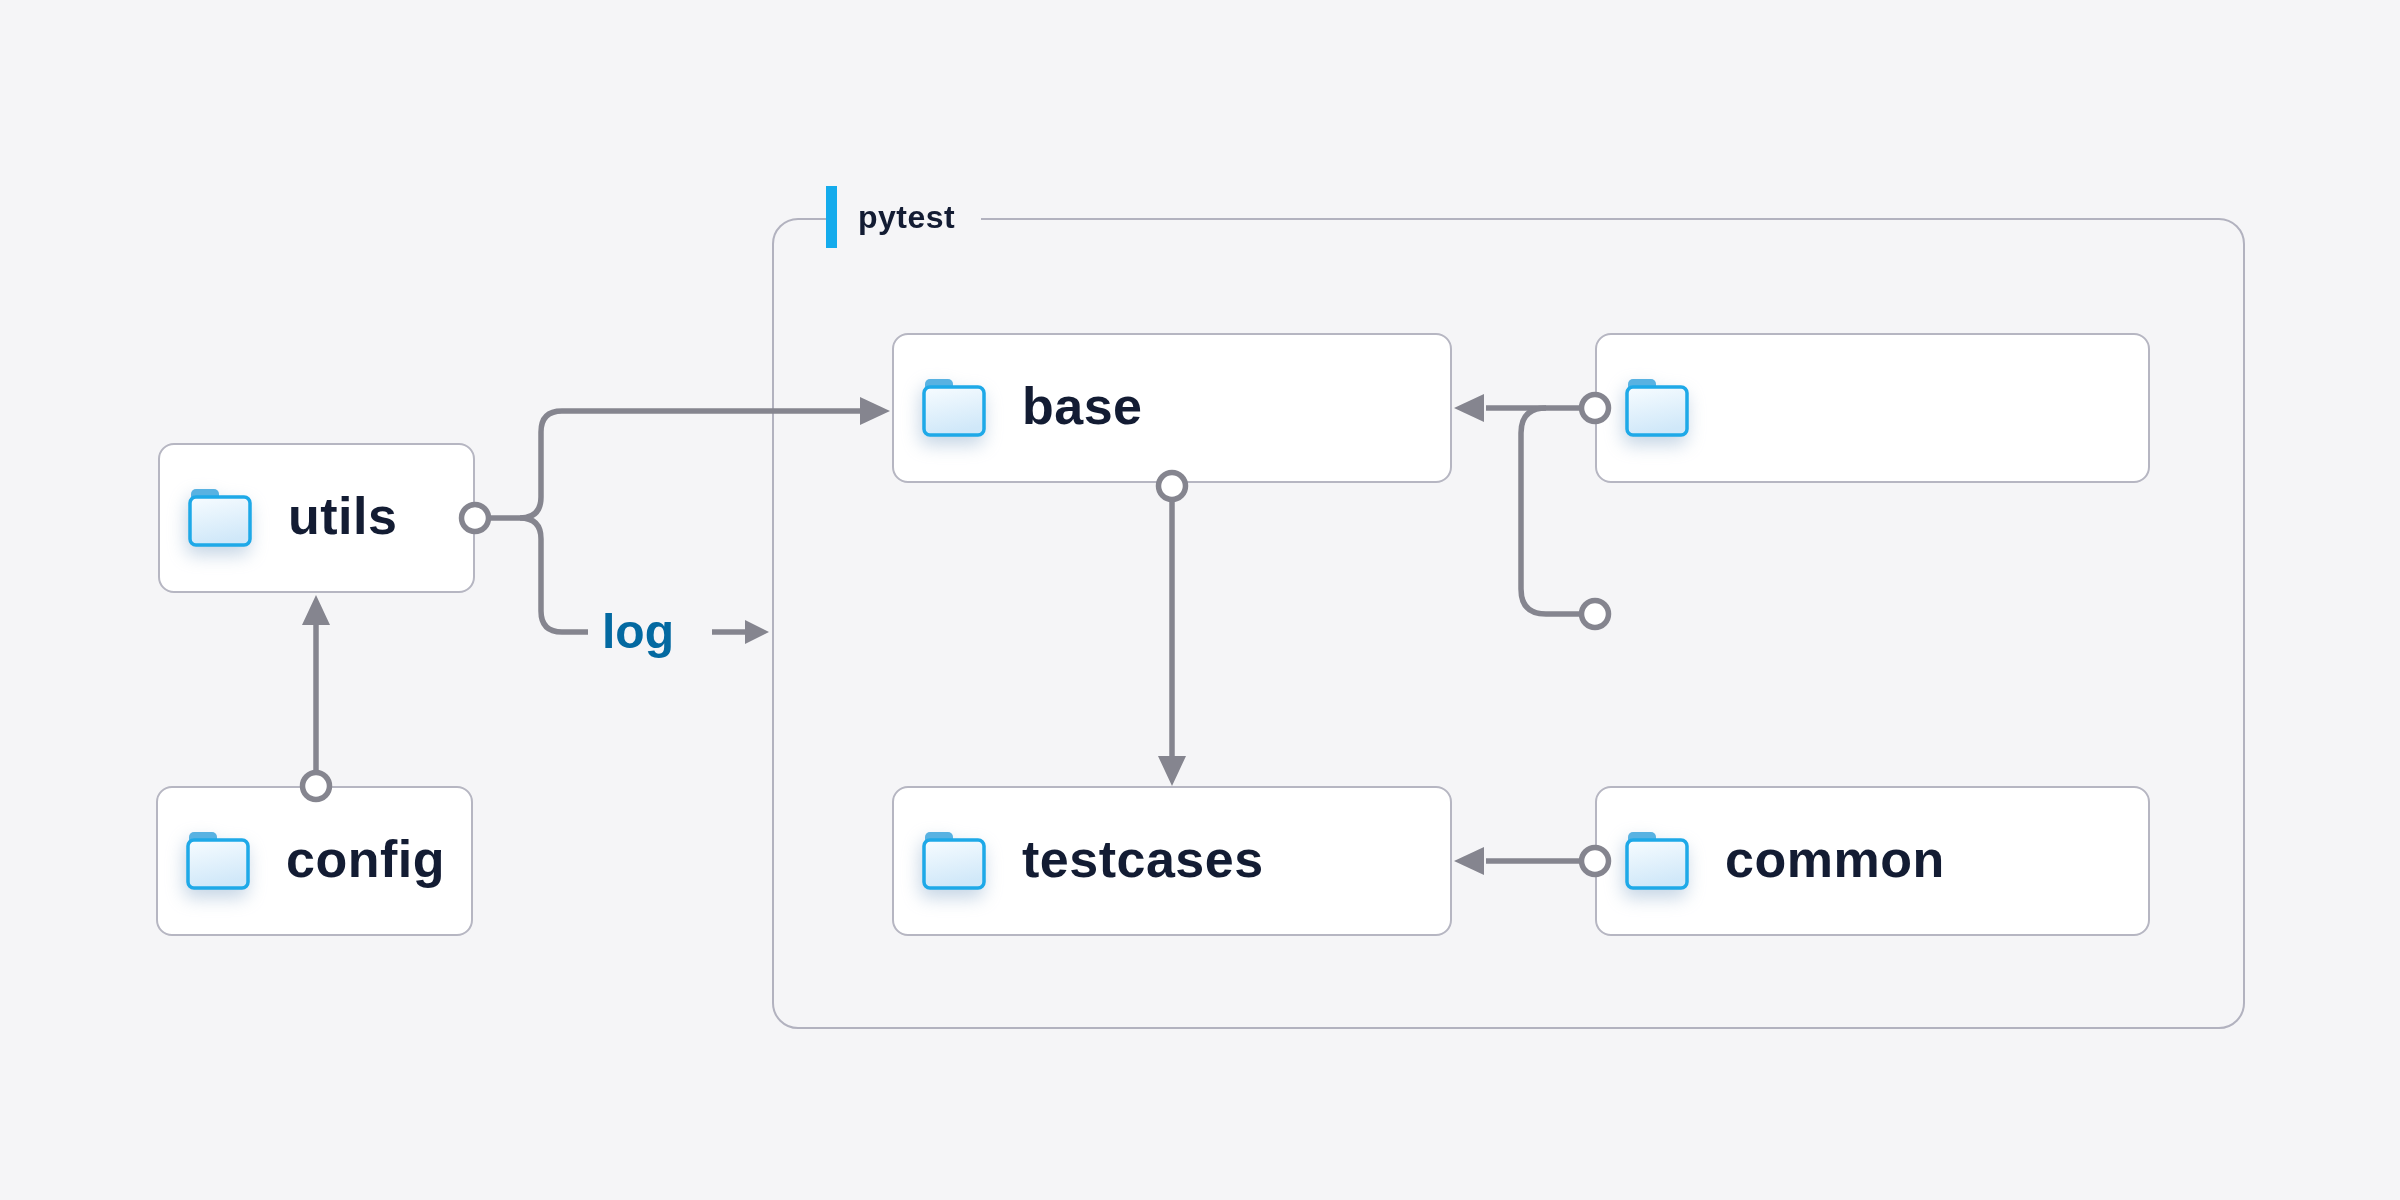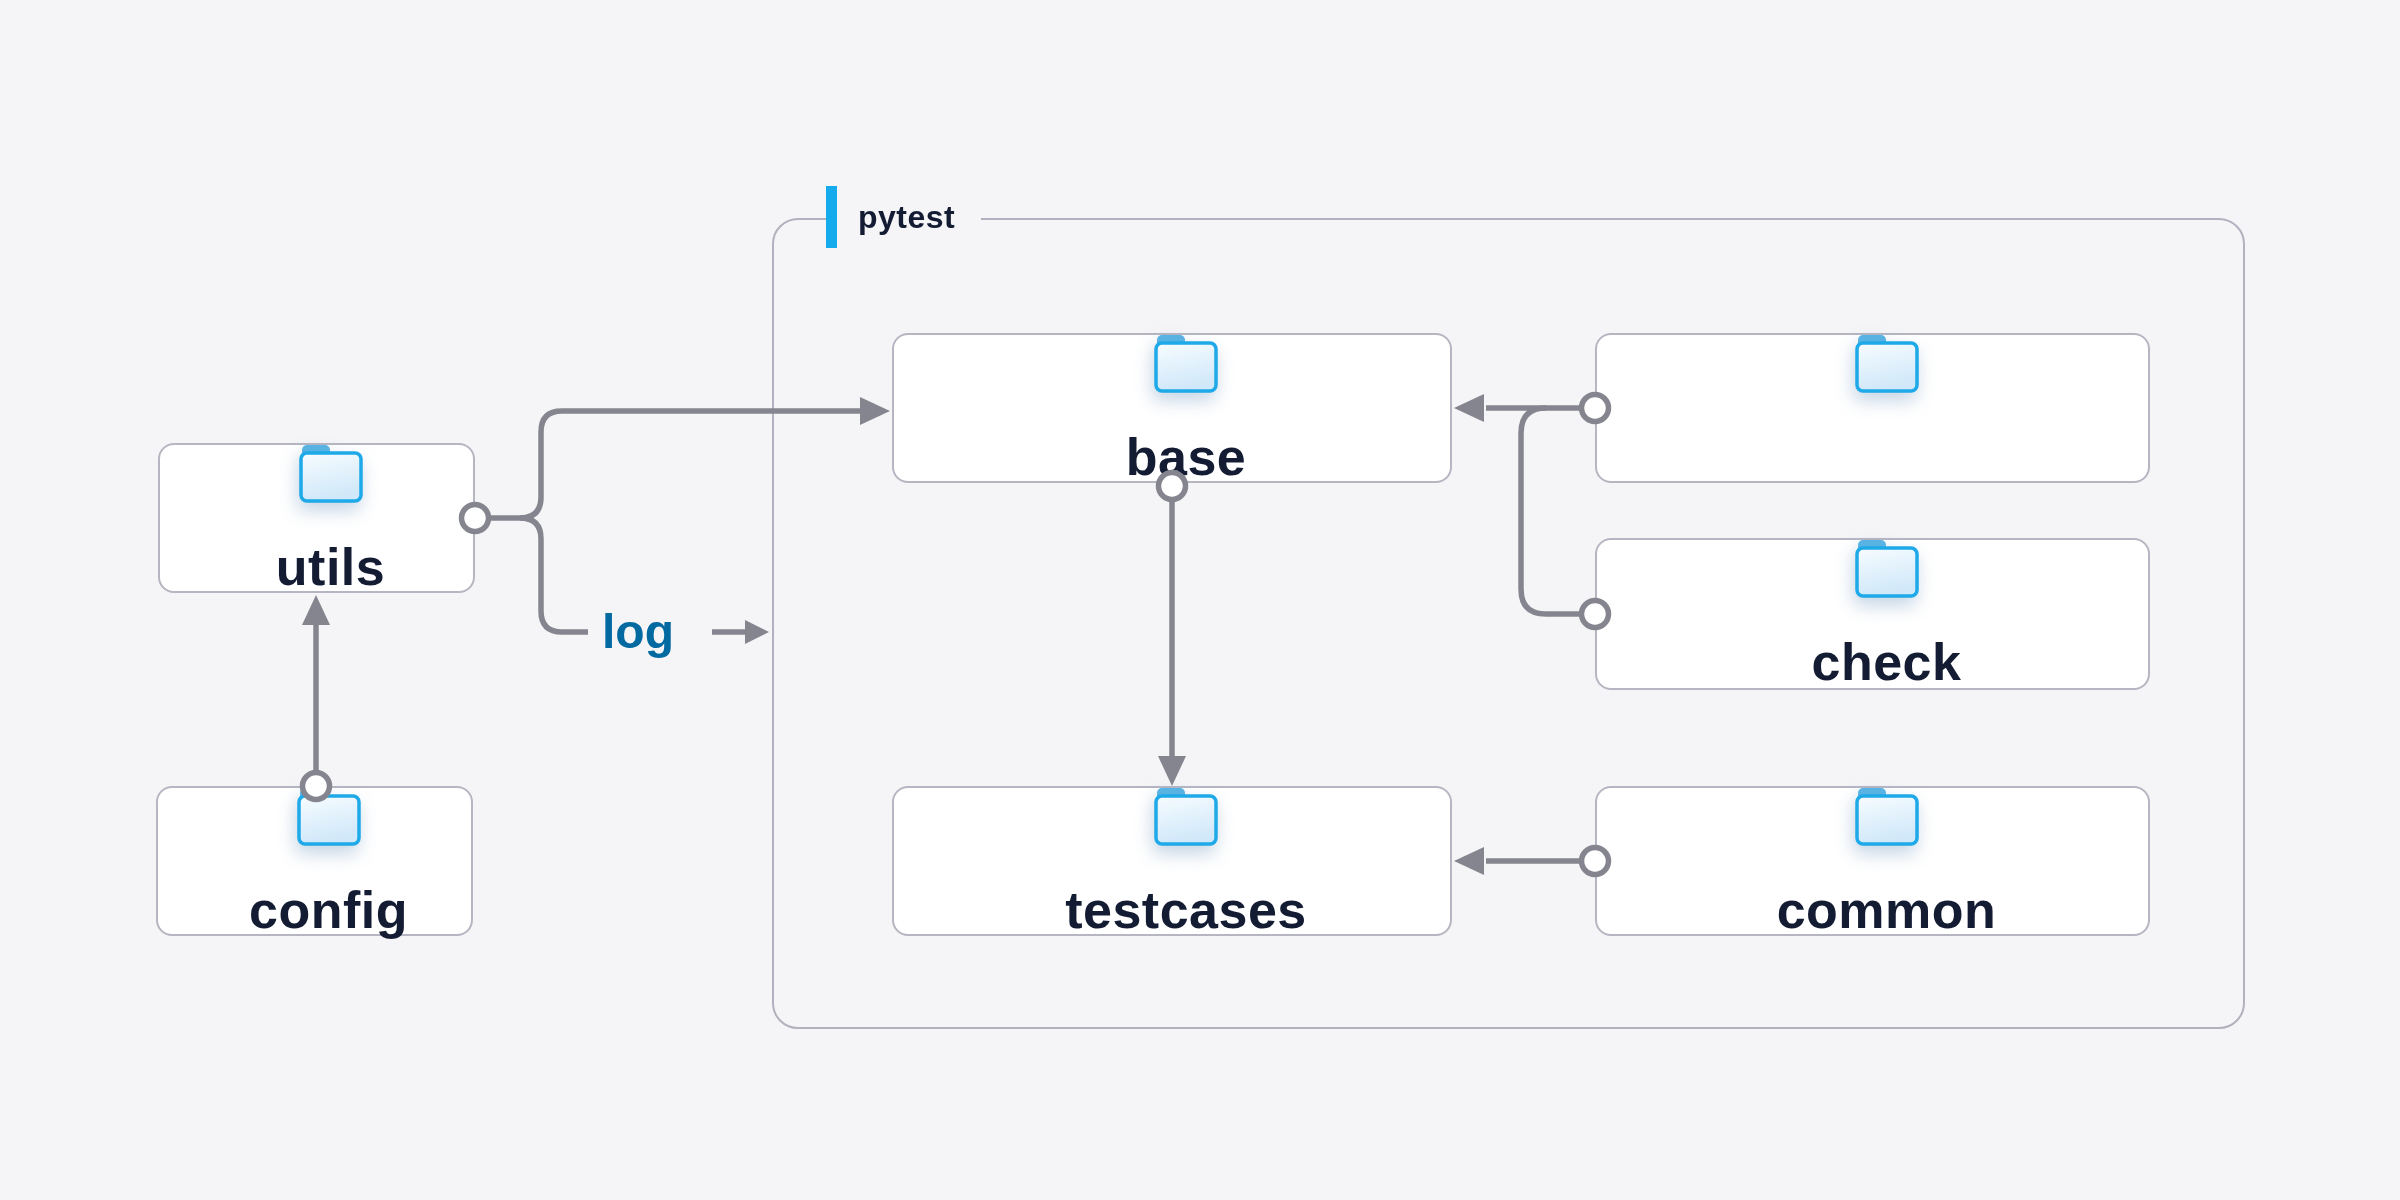--- a/index.html
+++ b/index.html
@@ -52,21 +52,20 @@
     position: absolute;
     background: #ffffff;
     border: 2.5px solid #b6b6c2;
     border-radius: 16px;
     box-sizing: border-box;
     display: flex;
     align-items: center;
     padding-left: 28px;
     gap: 36px;
     z-index: 2;
-    flex-direction: column;
   }
   .node .nlabel {
     font-size: 52px;
     font-weight: 700;
     color: #131c33;
     letter-spacing: 0.5px;
     white-space: nowrap;
     transform: translateY(-2px);
   }
   .folder { display: inline-flex; }
@@ -144,29 +143,20 @@
 
   <div class="node" style="left:1595px; top:333px; width:555px; height:150px">
     <span class="folder">
       <svg width="64" height="58" viewBox="0 0 64 58">
         <rect x="3" y="0" width="28" height="20" rx="5" fill="#58b2e2"></rect>
         <rect x="2" y="8" width="60" height="48" rx="6" fill="url(#folderGrad)" stroke="#1ea9e8" stroke-width="3.5"></rect>
       </svg>
     </span>
   </div>
 
-  <div class="node" style="left:1595px; top:538px; width:555px; height:152px">
-    <span class="folder">
-      <svg width="64" height="58" viewBox="0 0 64 58">
-        <rect x="3" y="0" width="28" height="20" rx="5" fill="#58b2e2"></rect>
-        <rect x="2" y="8" width="60" height="48" rx="6" fill="url(#folderGrad)" stroke="#1ea9e8" stroke-width="3.5"></rect>
-      </svg>
-    </span>
-    <span class="nlabel">check</span>
-  </div>
 
   <div class="node" style="left:1595px; top:786px; width:555px; height:150px">
     <span class="folder">
       <svg width="64" height="58" viewBox="0 0 64 58">
         <rect x="3" y="0" width="28" height="20" rx="5" fill="#58b2e2"></rect>
         <rect x="2" y="8" width="60" height="48" rx="6" fill="url(#folderGrad)" stroke="#1ea9e8" stroke-width="3.5"></rect>
       </svg>
     </span>
     <span class="nlabel">common</span>
   </div>

